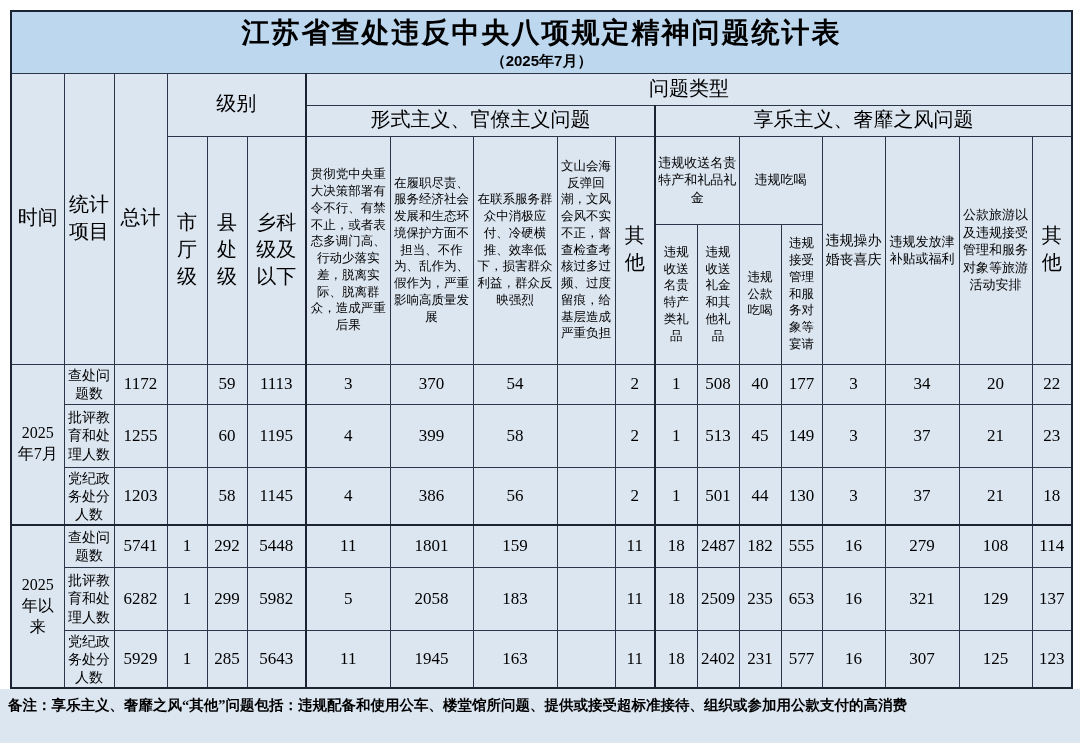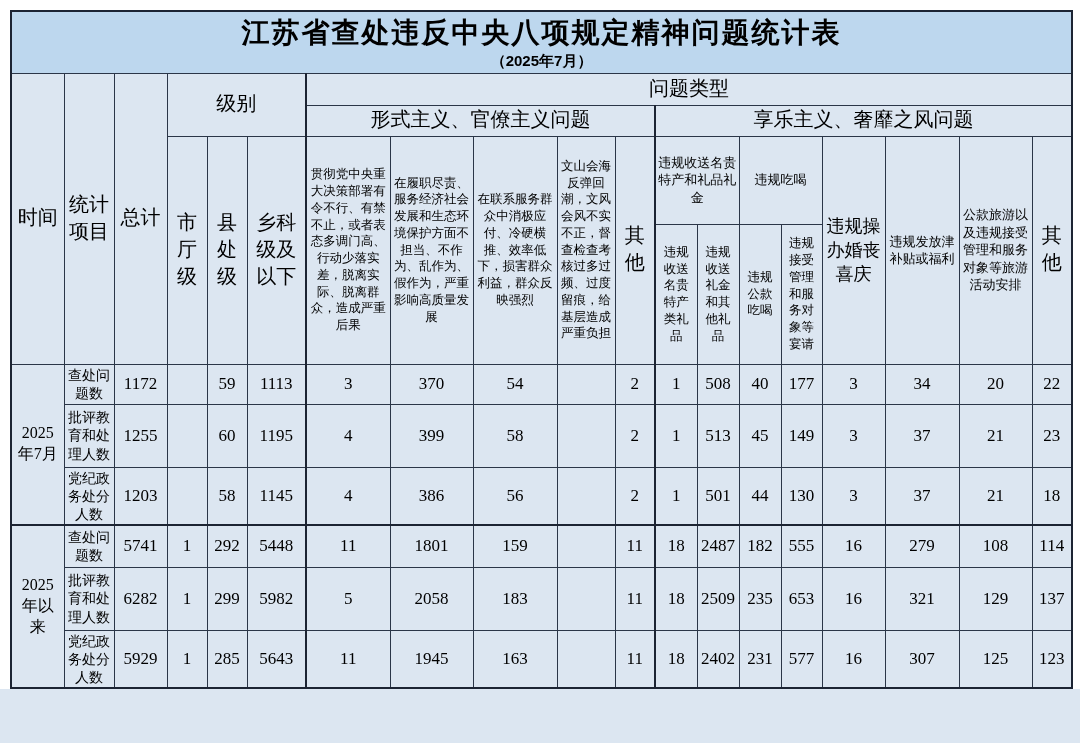--- a/index.html
+++ b/index.html
@@ -154,21 +154,21 @@
       <th rowspan="2" class="hdr narrow">市厅级</th>
       <th rowspan="2" class="hdr narrow">县处级</th>
       <th rowspan="2" class="hdr">乡科级及以下</th>
       <th rowspan="2" class="desc bl">贯彻党中央重大决策部署有令不行、有禁不止，或者表态多调门高、行动少落实差，脱离实际、脱离群众，造成严重后果</th>
       <th rowspan="2" class="desc">在履职尽责、服务经济社会发展和生态环境保护方面不担当、不作为、乱作为、假作为，严重影响高质量发展</th>
       <th rowspan="2" class="desc">在联系服务群众中消极应付、冷硬横推、效率低下，损害群众利益，群众反映强烈</th>
       <th rowspan="2" class="desc">文山会海反弹回潮，文风会风不实不正，督查检查考核过多过频、过度留痕，给基层造成严重负担</th>
       <th rowspan="2" class="hdr">其他</th>
       <th colspan="2" class="desc bl" style="font-size:13px">违规收送名贵特产和礼品礼金</th>
       <th colspan="2" class="desc" style="font-size:13px">违规吃喝</th>
-      <th rowspan="2" class="desc pad8" style="font-size:18px">违规操办婚丧喜庆</th>
+      <th rowspan="2" class="desc pad8" style="font-size:14px">违规操办婚丧喜庆</th>
       <th rowspan="2" class="desc pad12" style="font-size:13px">违规发放津补贴或福利</th>
       <th rowspan="2" class="desc pad12" style="font-size:13px">公款旅游以及违规接受管理和服务对象等旅游活动安排</th>
       <th rowspan="2" class="hdr">其他</th>
     </tr>
 
     <tr class="hr4">
       <th class="desc bl">违规收送名贵特产类礼品</th>
       <th class="desc">违规收送礼金和其他礼品</th>
       <th class="desc">违规公款吃喝</th>
       <th class="desc">违规接受管理和服务对象等宴请</th>
@@ -294,14 +294,15 @@
       <td class="num">577</td>
       <td class="num">16</td>
       <td class="num">307</td>
       <td class="num">125</td>
       <td class="num">123</td>
     </tr>
   </tbody>
     </table>
 
   <div class="note">
+    <div class="note-line">备注：享乐主义、奢靡之风“其他”问题包括：违规配备和使用公车、楼堂馆所问题、提供或接受超标准接待、组织或参加用公款支付的高消费</div>
   </div>
 </div>
 
 </body></html>

